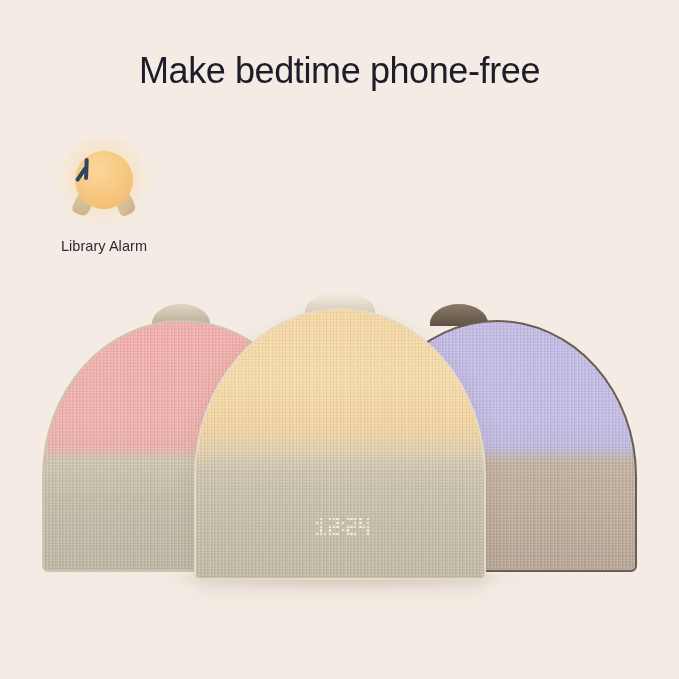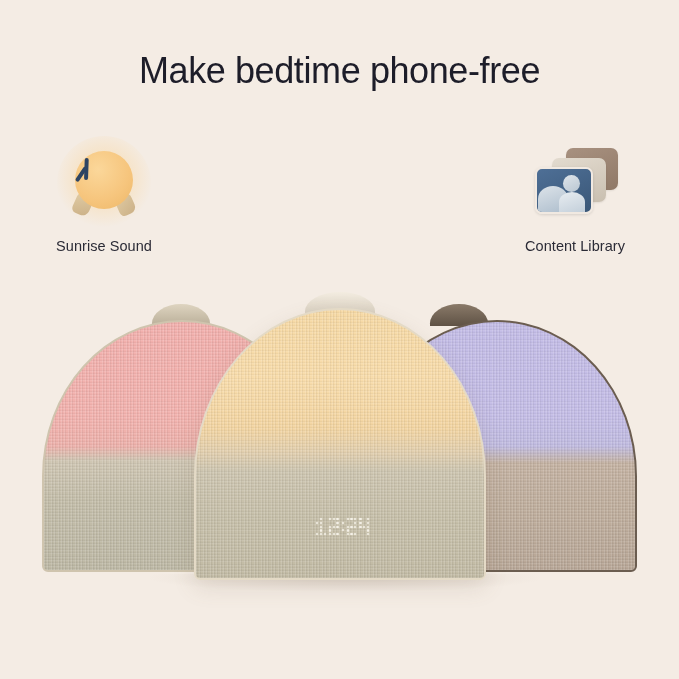--- a/index.html
+++ b/index.html
@@ -286,38 +286,24 @@
 
   <div class="feature">
     <div class="icon-wrap">
       <span class="clk-glow"></span>
       <span class="clk-leg l"></span>
       <span class="clk-leg r"></span>
       <span class="clk-face"></span>
       <span class="clk-hand m"></span>
       <span class="clk-hand h"></span>
     </div>
-    <div class="feature-label">Sunrise Sound</div>
+    <div class="feature-label">Library Alarm</div>
   </div>
 
 
-  <div class="feature">
-    <div class="icon-wrap">
-      <span class="cards">
-        <span class="card back"></span>
-        <span class="card mid"></span>
-        <span class="card front">
-          <span class="cd-sun"></span>
-          <span class="cd-hill-a"></span>
-          <span class="cd-hill-b"></span>
-        </span>
-      </span>
-    </div>
-    <div class="feature-label">Content Library</div>
-  </div>
 
 
 </div>
 
 <div class="scene">
 
   <span class="side-shadow" id="ss-l"></span>
   <span class="side-shadow" id="ss-r"></span>
 
   <span class="knob" id="knob-left"></span>

